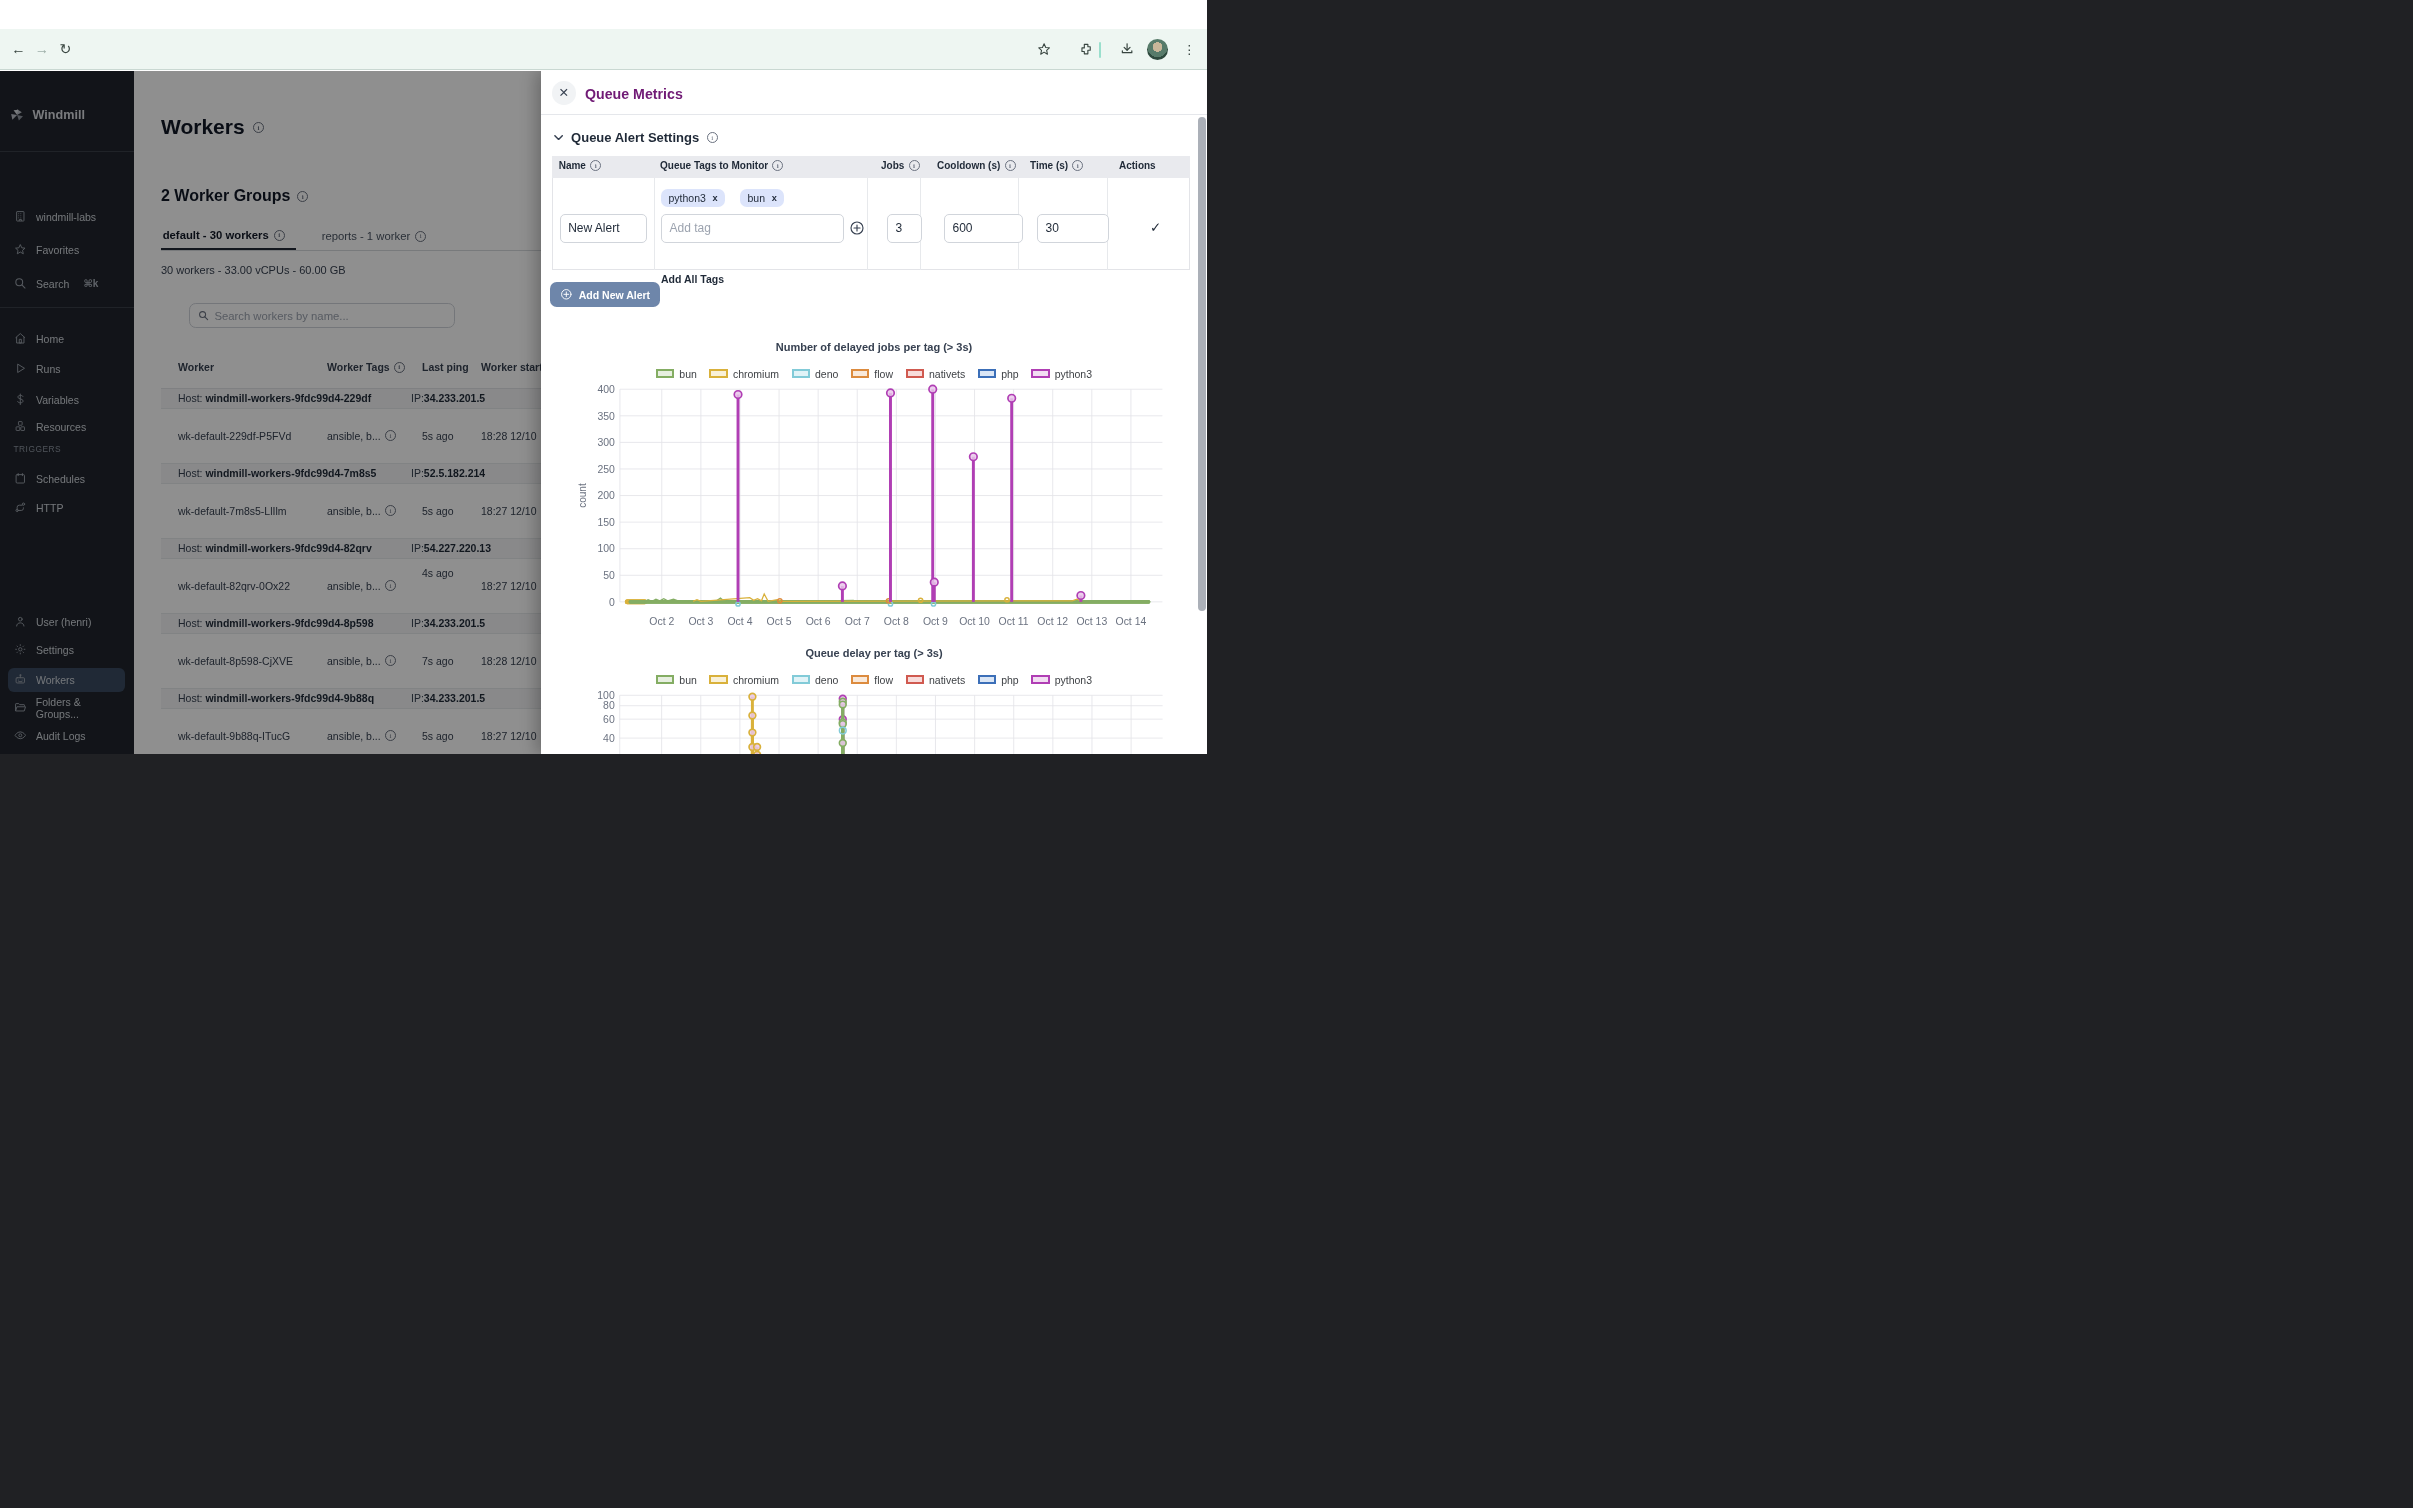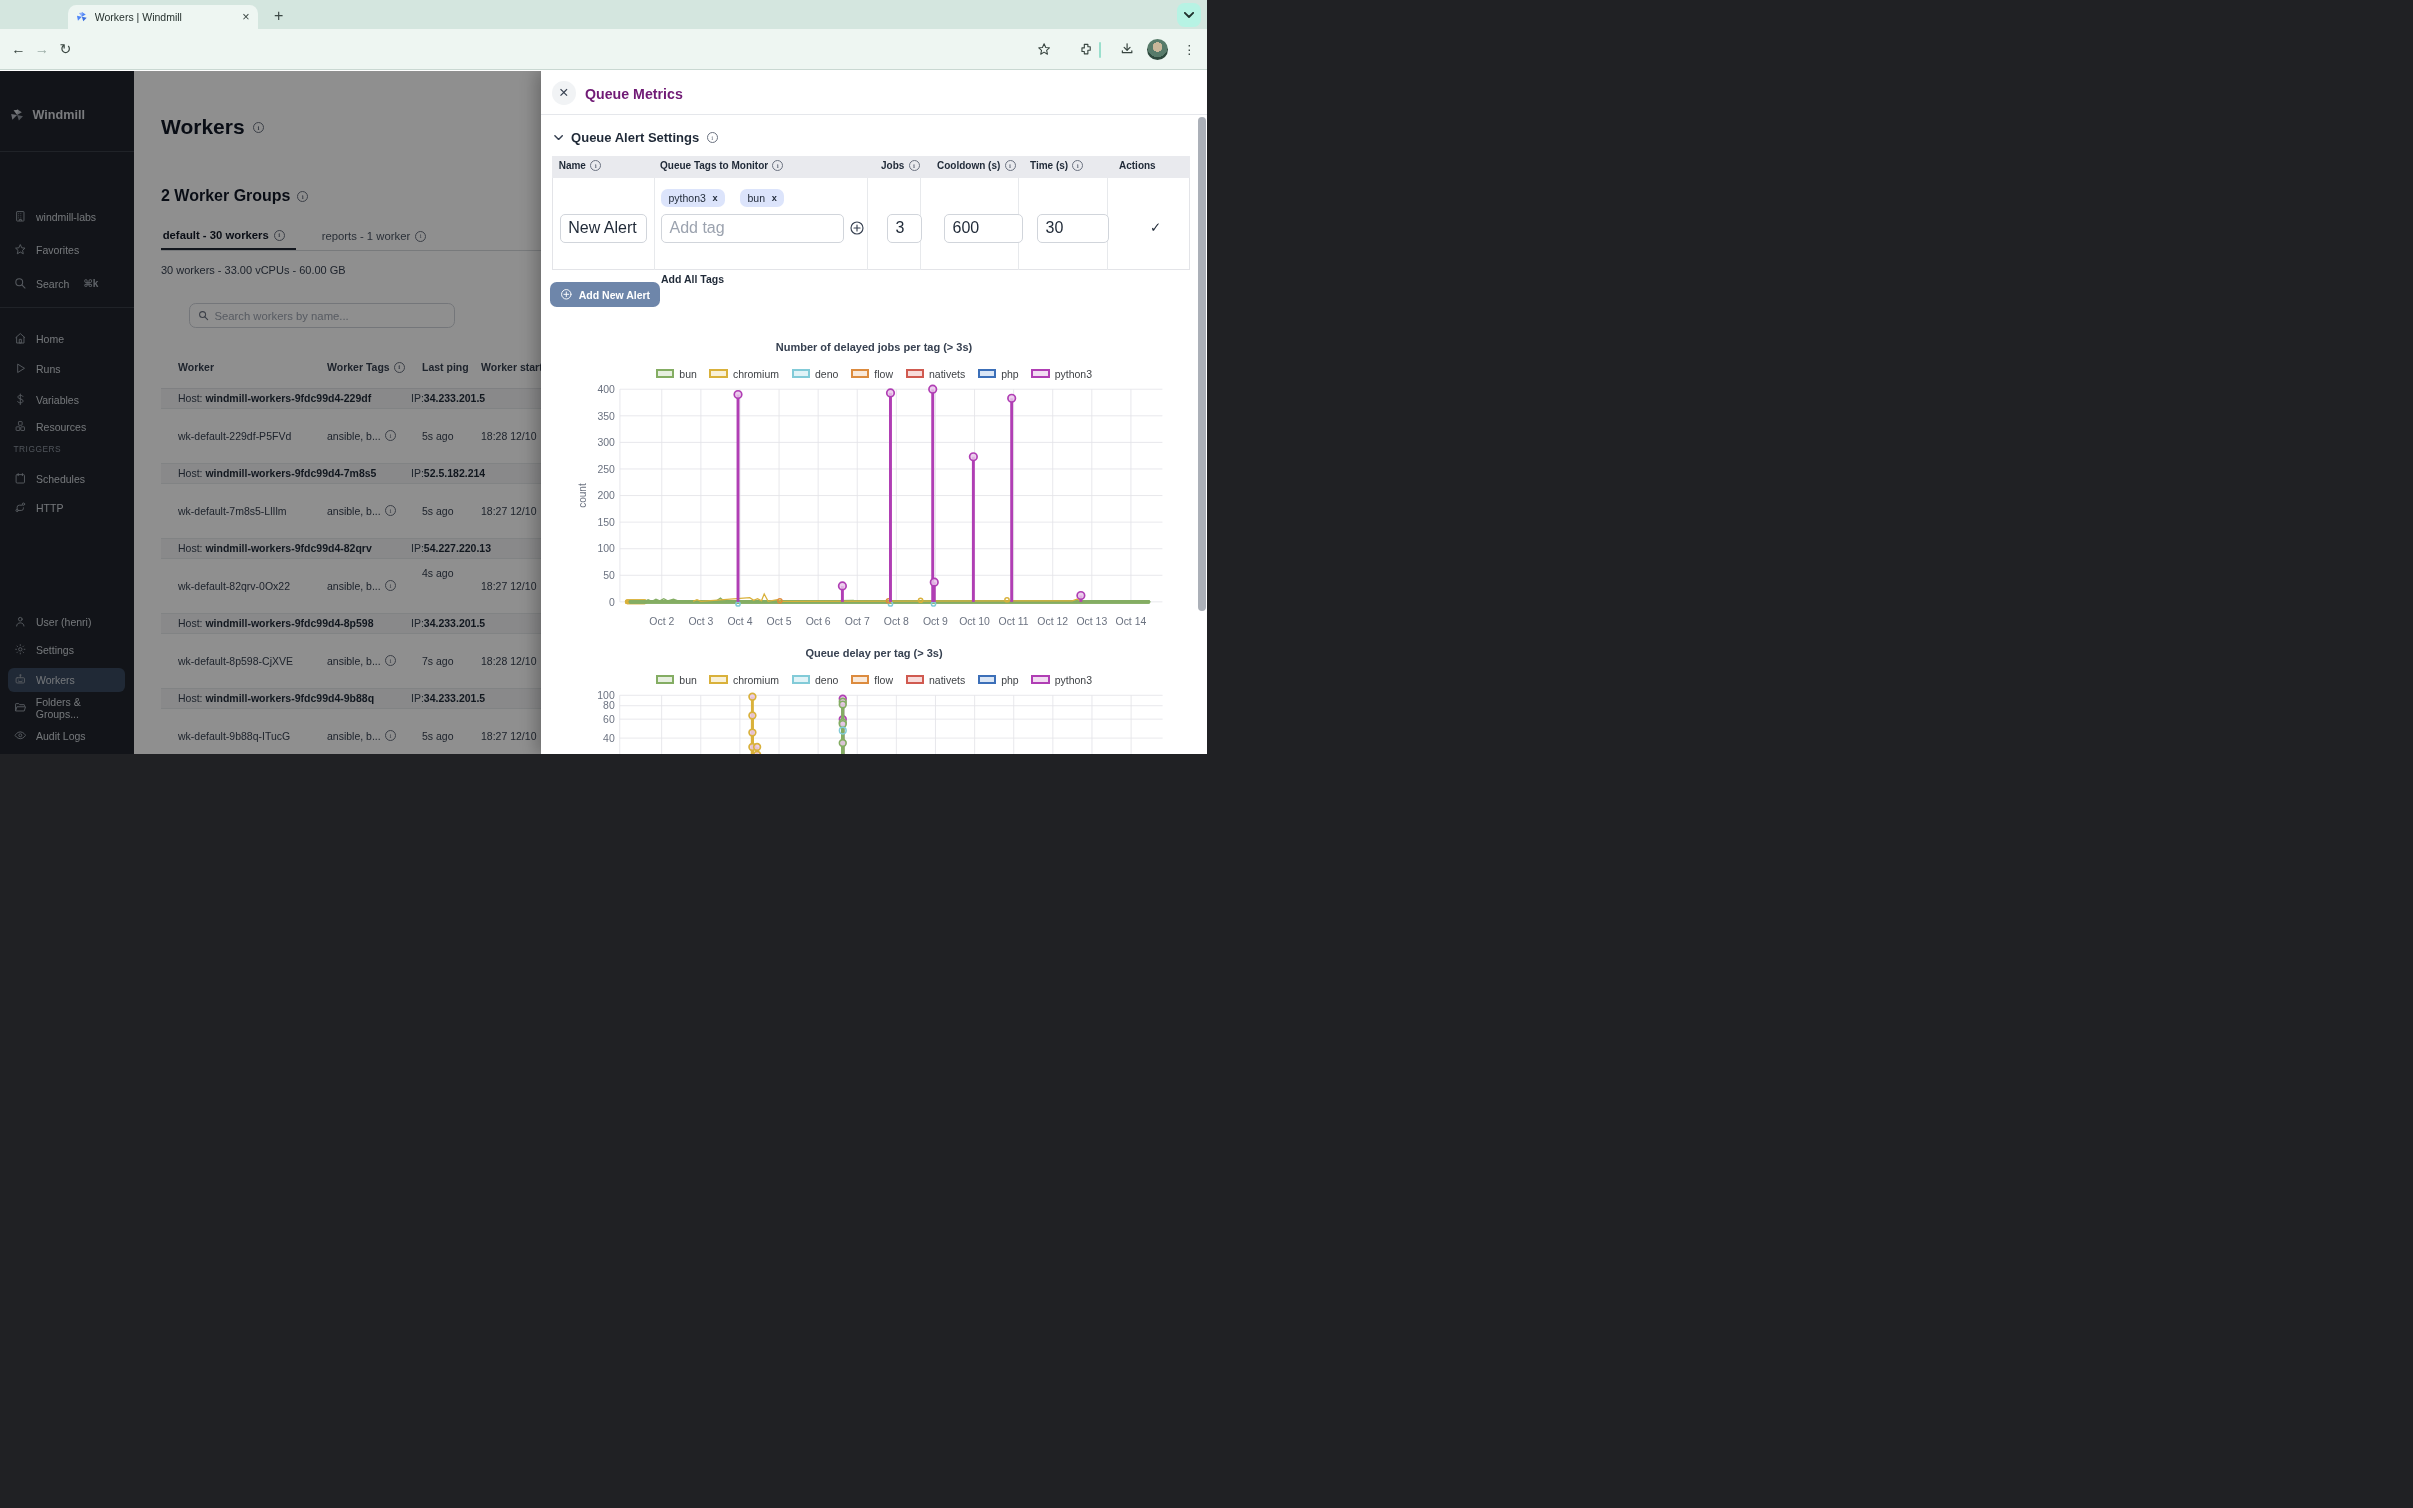--- a/index.html
+++ b/index.html
@@ -81,21 +81,21 @@
   .sec-t{font-size:13px;font-weight:bold;color:#1f2937;}
   .atable{position:absolute;left:11px;top:85px;width:638px;}
   .ahead{position:relative;height:22px;background:#e9eaee;font-size:10px;font-weight:bold;color:#1f2937;}
   .ahead div{position:absolute;top:4.2px;display:flex;gap:4.2px;align-items:center;}
   .abody{position:relative;height:92px;border:0.8px solid #e3e4e8;border-top:none;}
   .colline{position:absolute;top:0;height:92px;width:0.8px;background:#e7e9ec;}
   .chip{position:absolute;top:11px;height:18.4px;background:#dce4fb;border-radius:6.7px;display:flex;
         align-items:center;gap:6.7px;padding:0 7.5px;font-size:10.5px;color:#1f2937;}
   .chip b{font-size:9.2px;}
   .ain{position:absolute;border:0.8px solid #d1d5db;border-radius:5px;height:28.5px;top:36px;
-       font-size:16px;color:#1f2937;padding:0 7.5px;display:flex;align-items:center;background:#fff;}
+       font-size:12px;color:#1f2937;padding:0 7.5px;display:flex;align-items:center;background:#fff;}
   .ain.ph{color:#9ca3af;}
   .addall{position:absolute;left:108px;top:95px;font-size:10.5px;font-weight:bold;color:#1f2937;}
   .plusbtn{position:absolute;left:296px;top:42px;}
   .checkmark{position:absolute;left:597px;top:42px;font-size:13.4px;color:#1f2937;}
   .addalert{position:absolute;left:9.2px;top:211px;width:110px;height:25px;background:#6e86aa;border-radius:6.7px;
             display:flex;align-items:center;justify-content:center;gap:5.9px;color:#fff;font-size:10.5px;font-weight:bold;}
   .scrollthumb{position:absolute;left:657px;top:46px;width:7.5px;height:494px;background:#abb0b8;border-radius:4.2px;}
 
   
   .chartblock{position:absolute;left:0;width:666px;}
@@ -103,42 +103,20 @@
   .legend{position:absolute;left:0;top:28.5px;width:666px;display:flex;justify-content:center;gap:12.6px;}
   .lg{display:flex;align-items:center;gap:5px;font-size:10.5px;color:#3f4246;}
   .lg .sw{width:18.4px;height:9.2px;border:2.5px solid;}
   svg text{font-family:"Liberation Sans","DejaVu Sans",sans-serif;}
 </style>
 </head>
 <body>
 
 <div class="stage">
 
-  <div class="tabstrip">
-    <div class="tab">
-      <span style="display:flex;">
-        <svg width="11.7" height="11.7" viewBox="0 0 24 24">
-            <g>
-              <path d="M12 12 L12 2 L20 7z" fill="#4f86f7"></path>
-              <path d="M12 12 L22 14 L15 21z" fill="#3b6fe0"></path>
-              <path d="M12 12 L4 20 L2 10z" fill="#4f86f7"></path>
-              <path d="M12 12 L6 4 L14 3z" fill="#8fb0fa"></path>
-            </g>
-          </svg>
-      </span>
-      <span class="tab-title">Workers | Windmill</span>
-      <span class="tab-close">×</span>
-    </div>
-    <div class="newtab">+</div>
-    <div class="tabsearch">
-      <svg width="10" height="6.7" viewBox="0 0 12 8">
-          <polyline points="1,1 6,6 11,1" fill="none" stroke="#20312d" stroke-width="2.2" stroke-linecap="round" stroke-linejoin="round"></polyline>
-        </svg>
-    </div>
-  </div>
   <div class="toolbar">
     <span class="navbtn" style="margin-left:6.7px">←</span>
     <span class="navbtn fwd">→</span>
     <span class="navbtn">↻</span>
     <span class="tbicon" style="left:1032px">
       <svg width="14.2" height="14.2" viewBox="0 0 24 24" fill="none" stroke="#384540" stroke-width="1.8" stroke-linejoin="round">
           <polygon points="12,3 14.8,9.2 21,9.8 16.3,14 17.7,20.6 12,17.2 6.3,20.6 7.7,14 3,9.8 9.2,9.2"></polygon>
         </svg>
     </span>
     <span class="tbicon" style="left:1074px">

